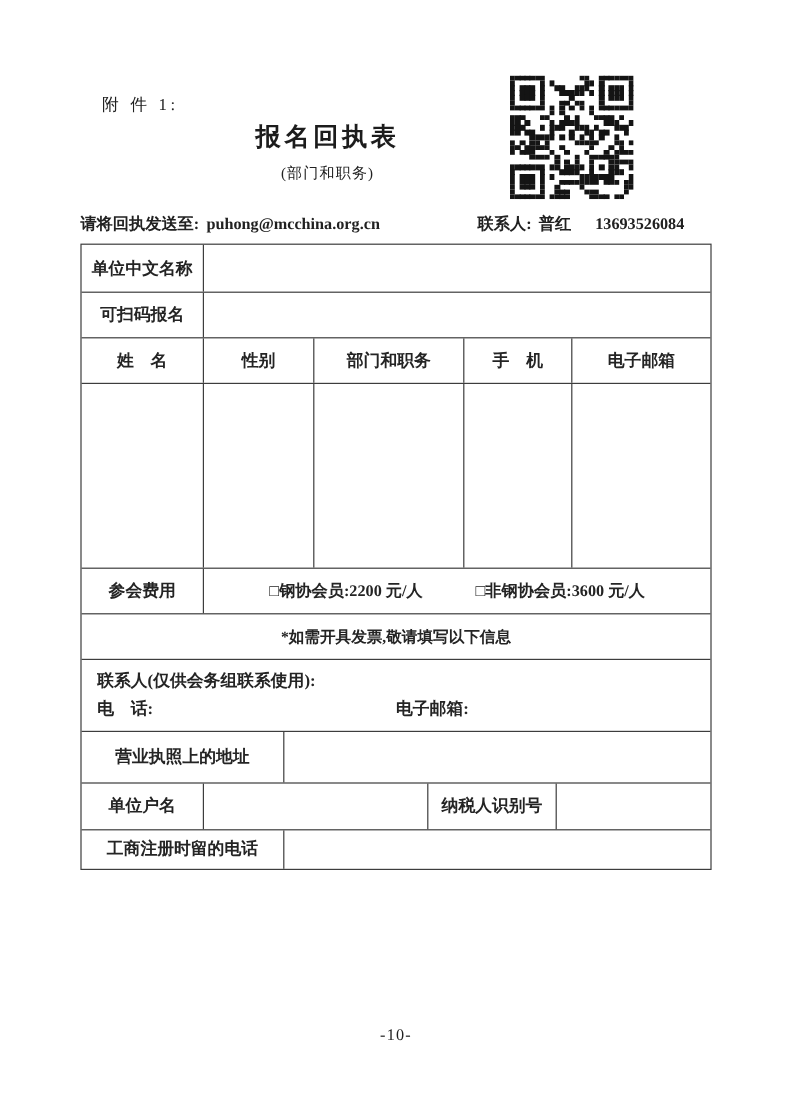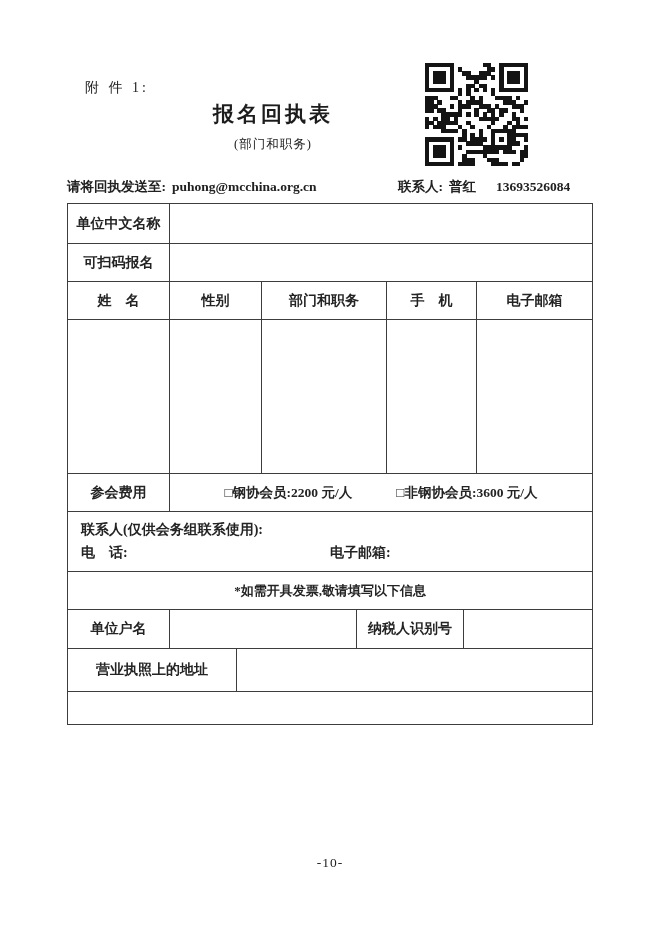--- a/index.html
+++ b/index.html
@@ -401,46 +401,47 @@
   </div>
 
   <div class="row h38">
     <div class="cell w101">参会费用</div>
     <div class="cell grow fee-cell">
       <span>□钢协会员:2200 元/人</span>
       <span>□非钢协会员:3600 元/人</span>
     </div>
   </div>
 
+  <div class="row h38">
+    <div class="cell grow note-cell">*如需开具发票,敬请填写以下信息</div>
+  </div>
+
   <div class="row h60">
     <div class="cell grow contact-cell">
       <div class="line">联系人(仅供会务组联系使用):</div>
       <div class="line">
         <span>电　话:</span>
         <span class="email-label">电子邮箱:</span>
       </div>
     </div>
   </div>
 
-  <div class="row h38">
-    <div class="cell grow note-cell">*如需开具发票,敬请填写以下信息</div>
+  <div class="row h43">
+    <div class="cell w168">营业执照上的地址</div>
+    <div class="cell grow"></div>
   </div>
 
   <div class="row h39">
     <div class="cell w101">单位户名</div>
     <div class="cell w187"></div>
     <div class="cell w107">纳税人识别号</div>
     <div class="cell grow"></div>
   </div>
 
-  <div class="row h43">
-    <div class="cell w168">营业执照上的地址</div>
-    <div class="cell grow"></div>
-  </div>
-
   <div class="row h33">
+    <div class="cell w168">工商注册时留的电话</div>
     <div class="cell grow"></div>
   </div>
 
 
 </div>
 
 <div class="abs footer">-10-</div>
 
 </body></html>

